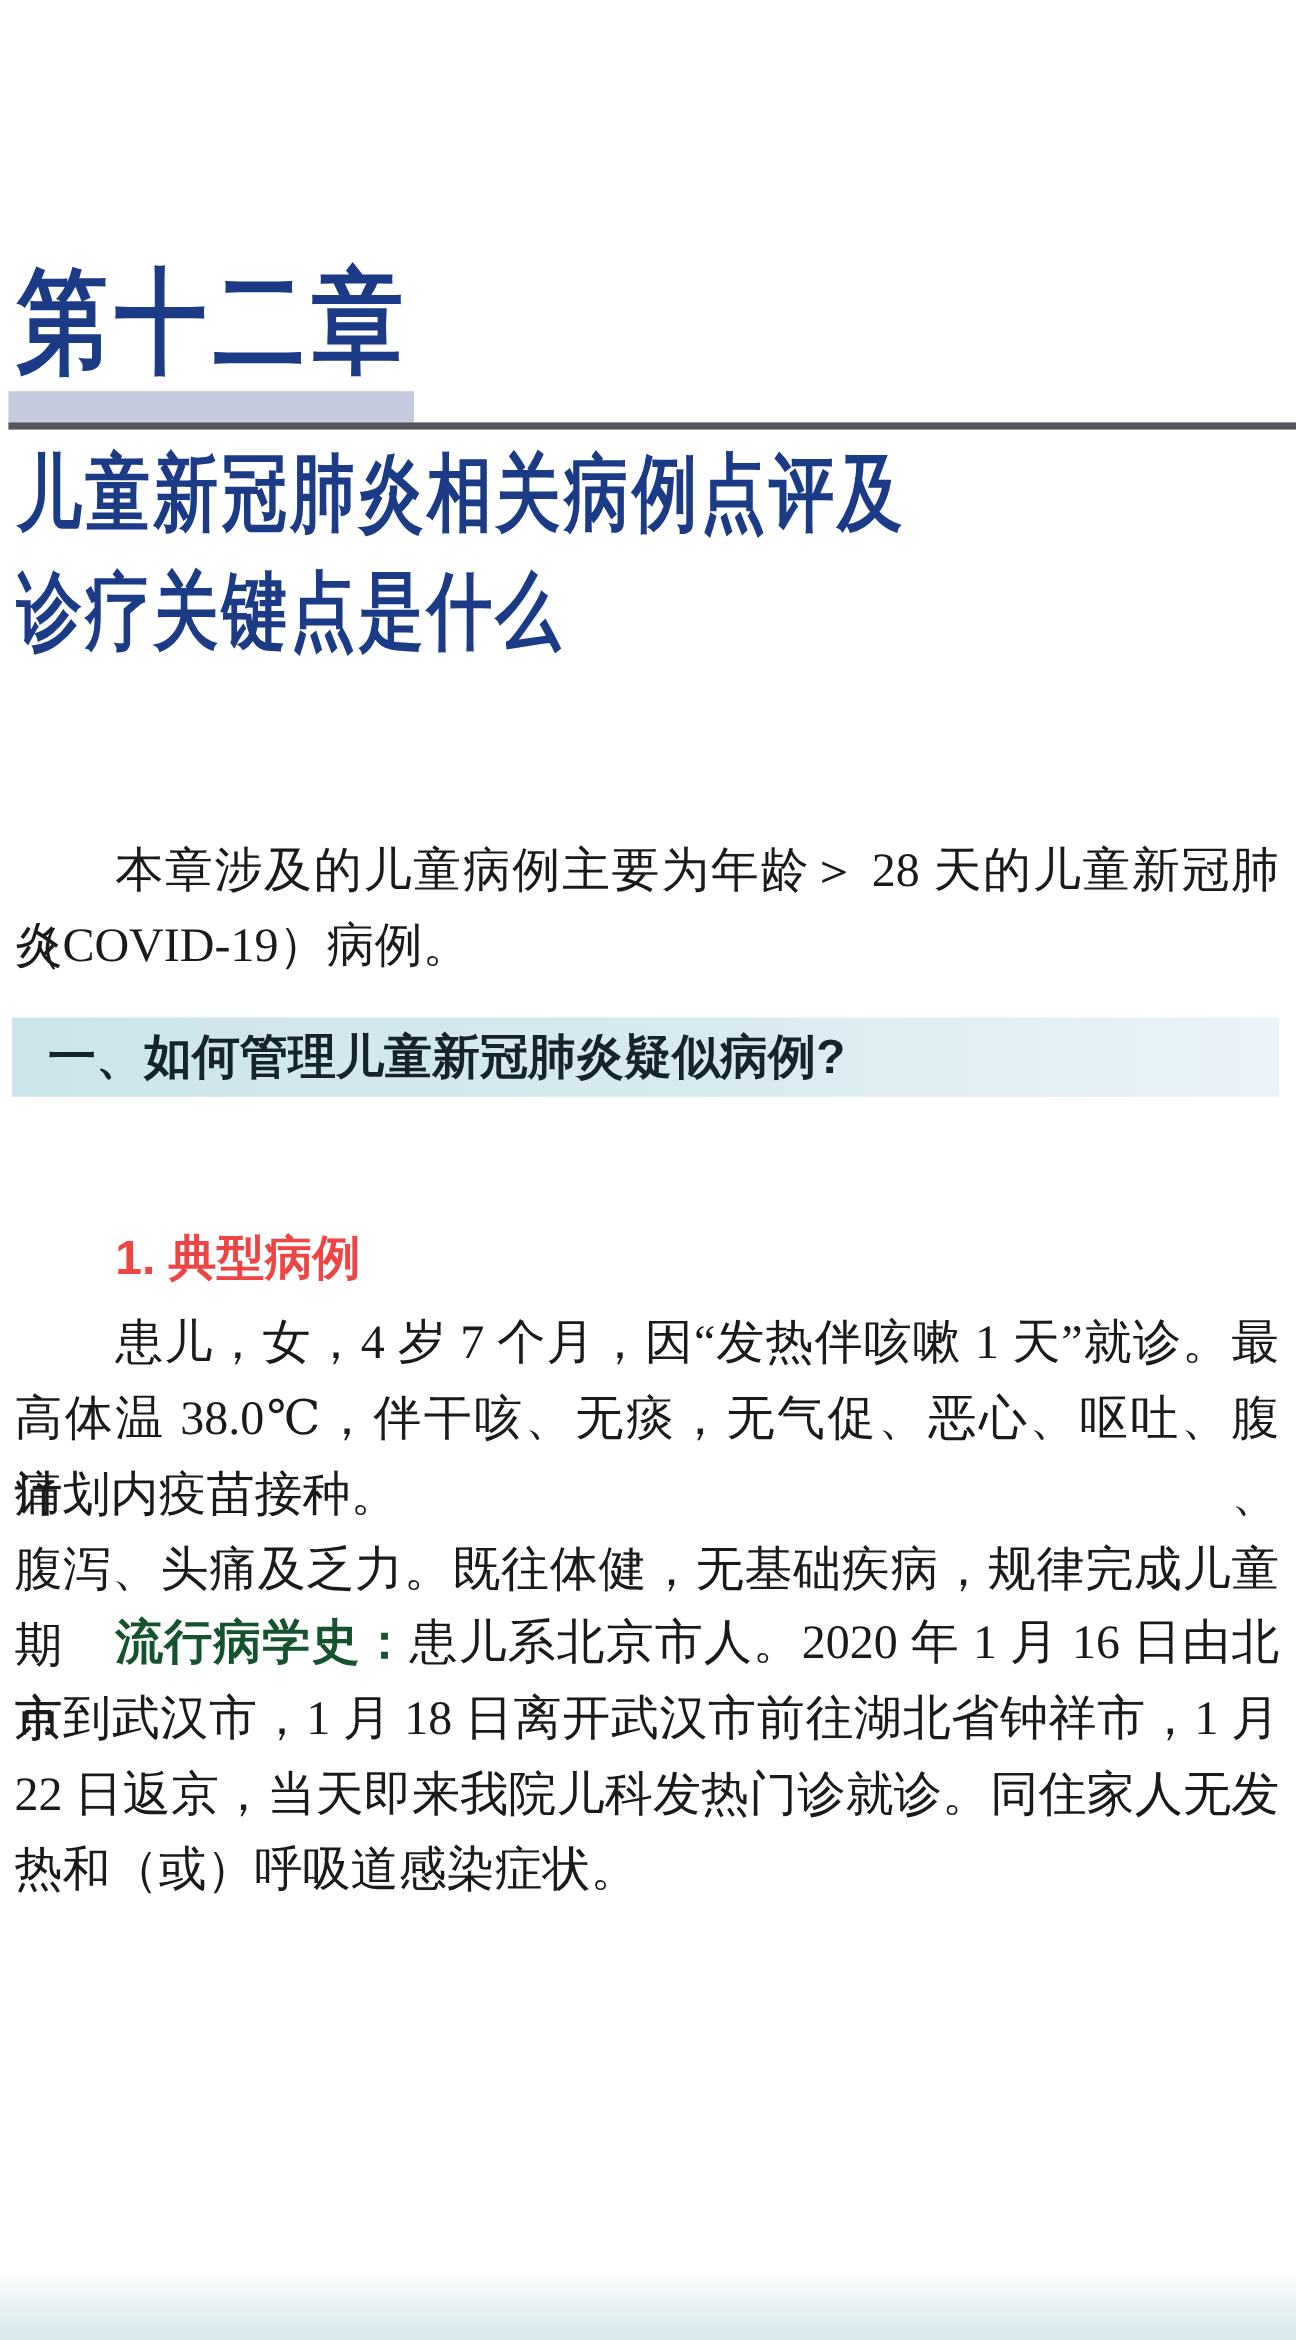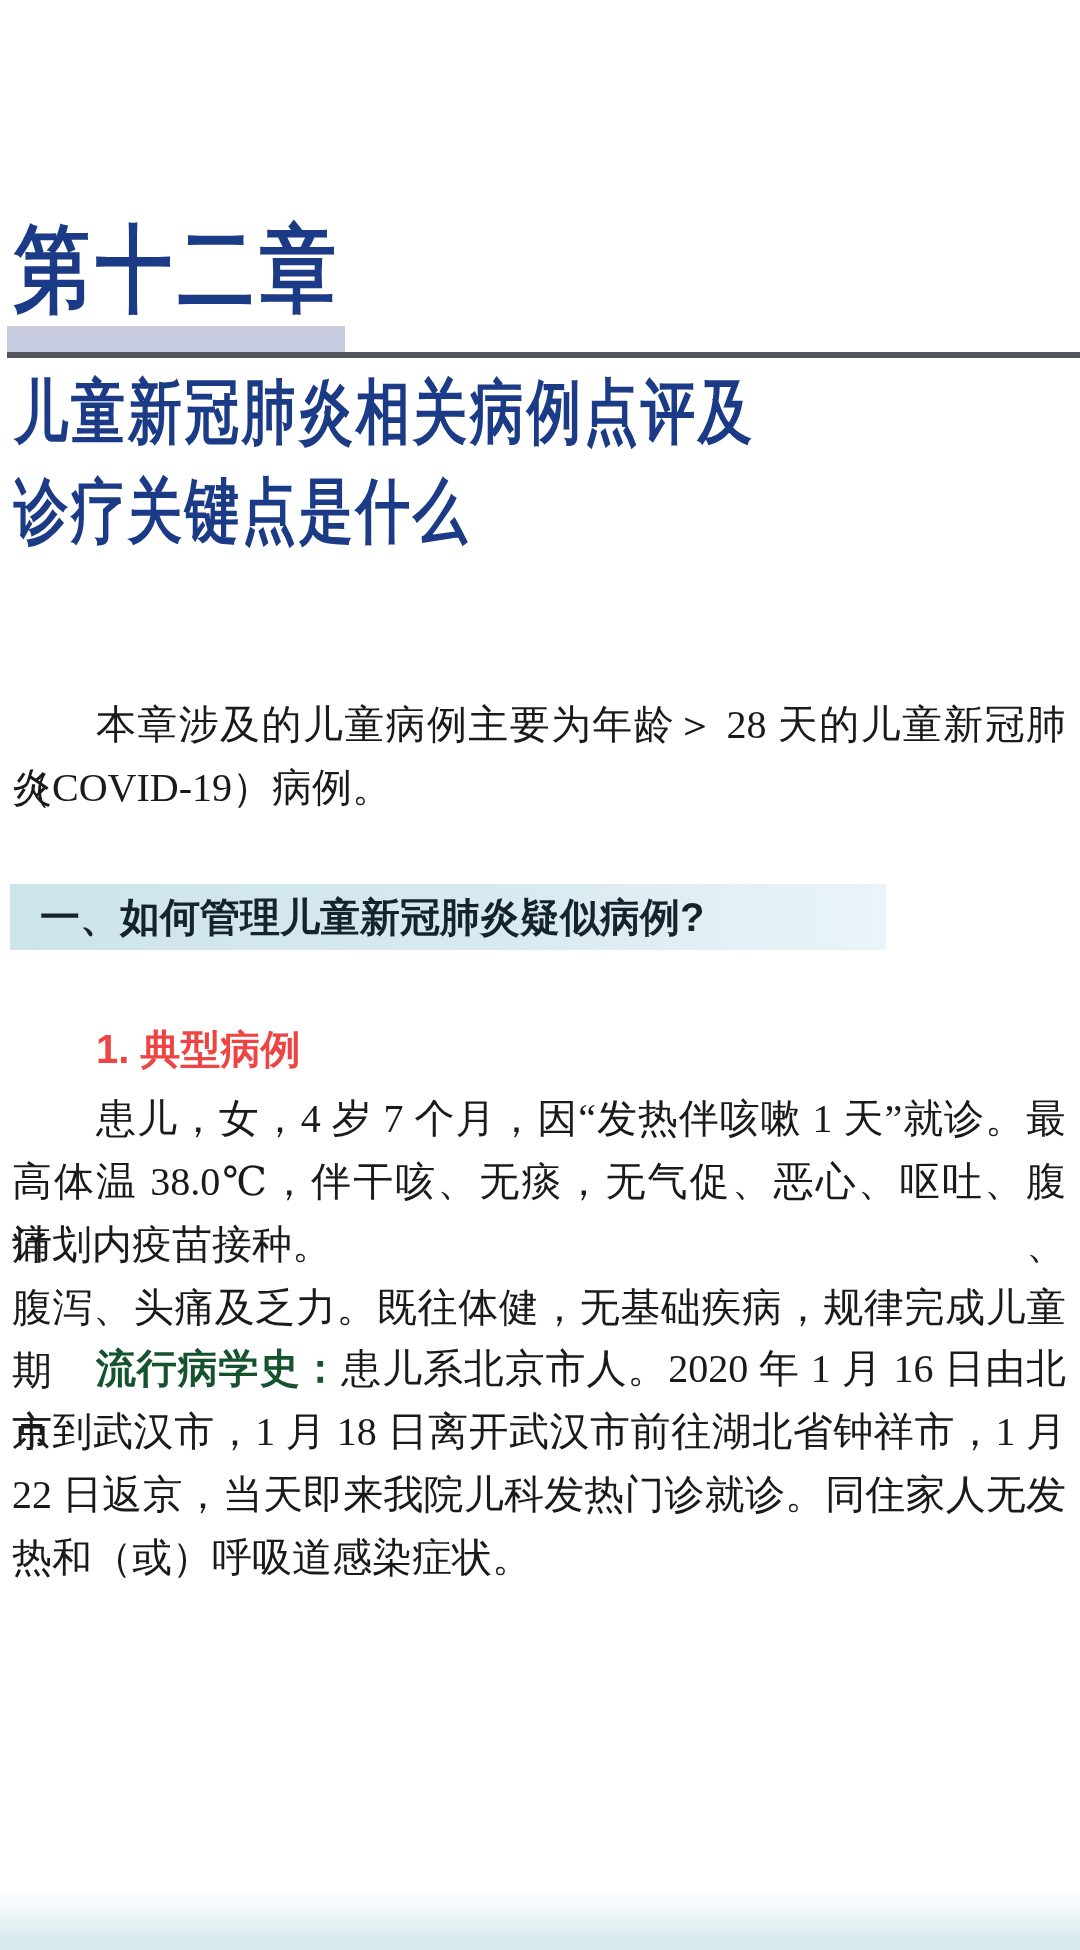--- a/index.html
+++ b/index.html
@@ -40,21 +40,21 @@
   .j{
     text-align:justify; text-align-last:justify; text-justify:distribute;
     white-space:normal;
   }
   .indent{ text-indent:84px; }
   .lbl{
     font-family:"Liberation Sans","DejaVu Sans",sans-serif;
     font-weight:bold; color:#14532d;
   }
   .section-bar{
-    position:absolute; left:10px; top:884px; width:876px; height:66px;
+    position:absolute; left:10px; top:848px; width:1056px; height:66px;
     background:linear-gradient(90deg,#cde4eb 0%,#d7eaf0 55%,#ebf4f8 100%);
   }
   .section-bar-text{
     padding-left:30px; line-height:66px; font-size:40px;
     font-family:"Liberation Sans","DejaVu Sans",sans-serif;
     font-weight:bold; color:#14232c; white-space:nowrap;
   }
   .subheading{
     position:absolute; left:96px; top:1018px; height:63px; line-height:63px;
     font-family:Liberation Sans, sans-serif;

